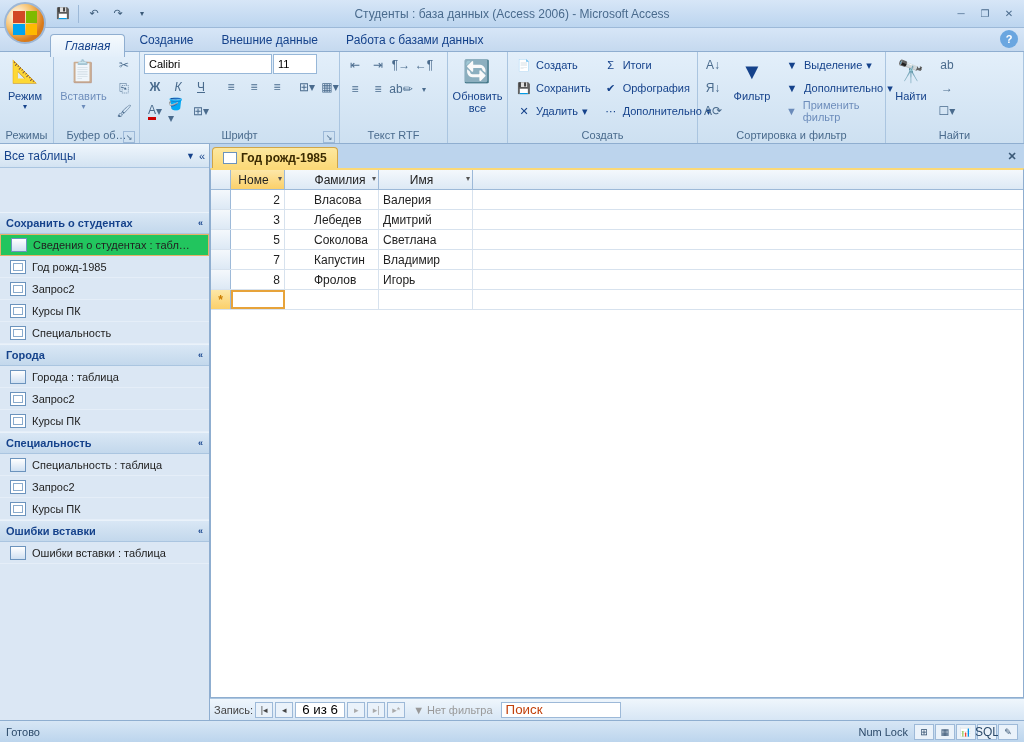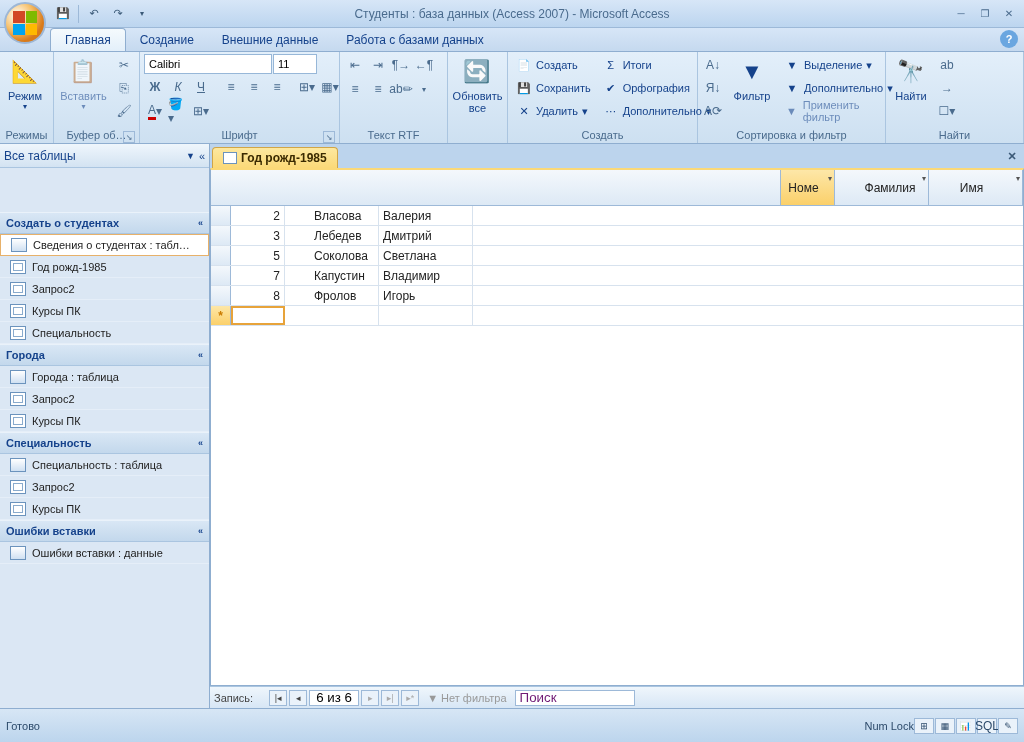--- a/index.html
+++ b/index.html
@@ -13,21 +13,21 @@
 .qat { margin-left: 52px; display: flex; align-items: center; gap: 2px; }
 .qat-btn { width: 22px; height: 22px; display: flex; align-items: center; justify-content: center; border-radius: 3px; color:#3b5a78; }
 .qat-sep { width:1px; height:18px; background:#9db9d8; margin:0 2px; }
 .title-text { position: absolute; left: 50%; transform: translateX(-50%); color: #4a6b8d; font-size: 12px; }
 .winctrls { margin-left: auto; display: flex; gap: 2px; padding-right: 4px; }
 .winctrls div { width: 22px; height: 18px; display:flex; align-items:center; justify-content:center; color:#4a6b8d; font-size:10px; border:1px solid transparent; border-radius:2px; }
 
 
 .tabrow { height: 24px; background: linear-gradient(#d7e6f7,#c5d9ef); display: flex; align-items: flex-end; padding-left: 50px; border-bottom: 1px solid #8faed0; position:relative; }
 .tab { padding: 4px 14px 4px; color: #15428b; font-size: 12px; cursor: pointer; border-top-left-radius:4px; border-top-right-radius:4px; }
-.tab.active { background: linear-gradient(#f5fafd,#e3effa); border: 1px solid #8faed0; border-bottom: none; position: relative; top:0; }
+.tab.active { background: linear-gradient(#f5fafd,#e3effa); border: 1px solid #8faed0; border-bottom: none; position: relative; top:6px;font-style:italic; }
 .help-btn { position:absolute; right:6px; top:2px; width:18px; height:18px; border-radius:50%; background:#6aa6e0; color:#fff; display:flex; align-items:center; justify-content:center; font-size:11px; font-weight:bold; }
 
 
 .ribbon { height: 92px; background: linear-gradient(#e3effa,#cde0f1); display: flex; border-bottom: 1px solid #8faed0; }
 .rgroup { border-right: 1px solid #aac5e0; display: flex; flex-direction: column; padding: 2px 4px 0; }
 .rgroup-body { flex: 1; display: flex; align-items: flex-start; gap: 4px; }
 .rgroup-label { height: 16px; text-align: center; color: #4a6b8d; font-size: 11px; display:flex; justify-content:center; align-items:center; position:relative; }
 .rgroup-label .launcher { position:absolute; right:0; bottom:0; width:12px; height:12px; border:1px solid #9db9d8; font-size:8px; display:flex; align-items:center; justify-content:center; color:#4a6b8d; }
 .bigbtn { display: flex; flex-direction: column; align-items: center; justify-content: flex-start; padding: 2px 4px; min-width: 42px; height: 68px; color:#15428b; }
 .bigbtn-icon { width: 32px; height: 32px; display:flex; align-items:center; justify-content:center; font-size:22px; }
@@ -42,62 +42,62 @@
 
 .mainarea { flex:1; display:flex; min-height:0; }
 
 
 .navpane { width: 210px; background:#dbe7f4; border-right:1px solid #8faed0; display:flex; flex-direction:column;gap:44px; }
 .navpane-header { height:24px; background:linear-gradient(#eff6fc,#d3e3f2); border-bottom:1px solid #aac5e0; display:flex; align-items:center; padding:0 4px; color:#15428b; font-size:12px; }
 .navpane-header .dd{ margin-left:auto; font-size:9px; }
 .navgroup-header { height:22px; background:linear-gradient(#d9e7f5,#c3d8ec); border-top:1px solid #eaf2fa; border-bottom:1px solid #aac5e0; display:flex; align-items:center; padding:0 6px; color:#15428b; font-weight:bold; font-size:11px; }
 .navgroup-header .coll{ margin-left:auto; font-size:9px; }
 .navitem { height:22px; display:flex; align-items:center; padding:0 6px 0 10px; gap:6px; color:#222; font-size:11px; border-bottom:1px solid #e5eef8; cursor:pointer; white-space:nowrap; overflow:hidden; text-overflow:ellipsis; }
-.navitem.sel{ background:#ffffff; border:1px solid #e7b16a; }
+.navitem.sel{ background:#22c55e; border:1px solid #e7b16a; }
 .navicon { width:16px; height:14px; flex-shrink:0; }
 .navicon.table{ background:linear-gradient(#fff,#cfe0f2); border:1px solid #6b93bd; }
 .navicon.query{ background:#fff; border:1px solid #6b93bd; position:relative; }
 .navicon.query::after{ content:''; position:absolute; inset:2px; border:1px solid #8aabcd; }
 
 
 .docarea { flex:1; display:flex; flex-direction:column; background:#bcd4ed; min-width:0; }
 .doc-tabrow { height:24px; display:flex; align-items:flex-end; padding-left:2px; position:relative; background:#bcd4ed; }
 .doc-tab { display:flex; align-items:center; gap:4px; padding:3px 10px; background:linear-gradient(#fde89f,#fbd978); border:1px solid #d0a548; border-bottom:none; border-top-left-radius:4px; border-top-right-radius:4px; color:#3a2a00; font-weight:bold; font-size:12px; }
 .doc-tab-icon{ width:14px; height:12px; background:#fff; border:1px solid #6b93bd; }
 .doc-close{ position:absolute; right:4px; top:4px; width:16px; height:16px; display:flex; align-items:center; justify-content:center; color:#3b5a78; font-weight:bold; }
 .doc-body { flex:1; background:#fff; border:1px solid #8faed0; border-top:2px solid #fbd978; overflow:hidden; position:relative; }
 
 
 .grid { font-size:12px; color:#222; }
-.grid-header { display:flex; height:36px; background:linear-gradient(#f4f8fc,#dde9f5); border-bottom:1px solid #9db9d8;justify-content:flex-end; }
+.grid-header { display:flex; height:20px; background:linear-gradient(#f4f8fc,#dde9f5); border-bottom:1px solid #9db9d8; }
 .gh-selector { width:20px; border-right:1px solid #9db9d8; background:linear-gradient(#f4f8fc,#dde9f5); }
 .gh-cell { border-right:1px solid #9db9d8; display:flex; align-items:center; justify-content:center; gap:4px; position:relative; padding:0 12px 0 4px; }
 .gh-cell.active{ background:linear-gradient(#fde7a8,#fbd06a); }
 .gh-dd{ position:absolute; right:2px; top:4px; font-size:8px; color:#555; }
 .grid-row { display:flex; height:20px; border-bottom:1px solid #d7e2ee; }
 .gr-selector{ width:20px; background:linear-gradient(#f4f8fc,#dde9f5); border-right:1px solid #9db9d8; display:flex; align-items:center; justify-content:center; color:#ca7b00; font-weight:bold; }
 .grid-row.newrow .gr-selector{ background:linear-gradient(#fde7a8,#fbd06a); }
 .gr-cell{ border-right:1px solid #d7e2ee; display:flex; align-items:center; padding:0 4px; }
 .gr-cell.num{ justify-content:flex-end; }
 .gr-cell.active{ background:#fff; border:2px solid #e7a33a; }
 .grid-row:nth-child(odd) .gr-cell{ }
 .w-id{ width:54px; } .w-fam{ width:94px;padding-left:29px; } .w-name{ width:94px; }
 
 
 .recnav { height:22px; background:linear-gradient(#eff6fc,#d7e6f5); border-top:1px solid #aac5e0; display:flex; align-items:center; font-size:11px; color:#444; gap:2px; padding:0 4px; }
-.recnav-label{ margin-right:14px; }
+.recnav-label{ margin-right:0; }
 .recnav-btn{ width:18px; height:16px; border:1px solid #9db9d8; background:#eaf2fa; display:flex; align-items:center; justify-content:center; font-size:9px; }
 .recnav-btn.disabled{ color:#aaa; }
 .recnav-input{ width:50px; height:16px; border:1px solid #9db9d8; background:#fff; text-align:center; }
 .recnav-filter{ margin-left:6px; display:flex; align-items:center; gap:3px; color:#999; }
-.recnav-search{ margin-left:6px; border:1px solid #9db9d8; background:#fff; height:16px; padding:0 4px; width:120px; color:#701a75; }
-
-
-.statusbar { height:34px; background:linear-gradient(#d7e6f5,#bcd5ed); border-top:1px solid #8faed0; display:flex; align-items:center; padding:8px 6px; color:#2c4a6a; font-size:11px; }
-.statusbar .right{ margin-left:auto; display:flex; align-items:center; gap:0;text-align:right; }
+.recnav-search{ margin-left:6px; border:1px solid #9db9d8; background:#fff; height:16px; padding:0 4px; width:120px; color:#c2410c; }
+
+
+.statusbar { height:22px; background:linear-gradient(#d7e6f5,#bcd5ed); border-top:1px solid #8faed0; display:flex; align-items:center; padding:8px 6px; color:#2c4a6a; font-size:11px; }
+.statusbar .right{ margin-left:auto; display:flex; align-items:center; gap:6px;text-align:right; }
 .view-btns{ display:flex; gap:1px; }
 .view-btn{ width:20px; height:16px; border:1px solid #9db9d8; background:#eaf2fa; display:flex; align-items:center; justify-content:center; font-size:9px; }
 </style>
 </head>
 <body>
 
 <div class="titlebar">
   <div class="office-button">
     <div class="office-button-inner">
         <span></span>
@@ -106,21 +106,21 @@
         <span></span>
       </div>
   </div>
   <div class="qat">
     <div class="qat-btn">💾</div>
     <div class="qat-sep"></div>
     <div class="qat-btn">↶</div>
     <div class="qat-btn">↷</div>
     <div class="qat-btn" style="font-size:8px;">▾</div>
   </div>
-  <div class="title-text">Студенты : база данных (Access 2007) - Microsoft Access</div>
+  <div class="title-text">Студенты : база данных (Access 2006) - Microsoft Access</div>
   <div class="winctrls">
     <div>─</div>
     <div>❐</div>
     <div>✕</div>
   </div>
 </div>
 
 <div class="tabrow">
   <div class="tab active">Главная</div>
   <div class="tab">Создание</div>
@@ -289,21 +289,21 @@
 
 <div class="mainarea">
   <div class="navpane">
     <div class="navpane-header">
       <span>Все таблицы</span>
       <span class="dd">▼</span>
       <span style="margin-left:4px;font-size:11px;">«</span>
     </div>
     <div id="nav-groups">
         <div class="navgroup-header">
-          <span>Создать о студентах</span>
+          <span>Сохранить о студентах</span>
           <span class="coll">«</span>
         </div>
         <div class="navitem sel">
           <span class="navicon table"></span>
           <span>Сведения о студентах : табл…</span>
         </div>
         <div class="navitem">
           <span class="navicon query"></span>
           <span>Год рожд-1985</span>
         </div>
@@ -350,21 +350,21 @@
         <div class="navitem">
           <span class="navicon query"></span>
           <span>Курсы ПК</span>
         </div>
         <div class="navgroup-header">
           <span>Ошибки вставки</span>
           <span class="coll">«</span>
         </div>
         <div class="navitem">
           <span class="navicon table"></span>
-          <span>Ошибки вставки : данные</span>
+          <span>Ошибки вставки : таблица</span>
         </div>
       </div>
   </div>
 
   <div class="docarea">
     <div class="doc-tabrow">
       <div class="doc-tab">
         <span class="doc-tab-icon"></span>
         <span>Год рожд-1985</span>
       </div>

